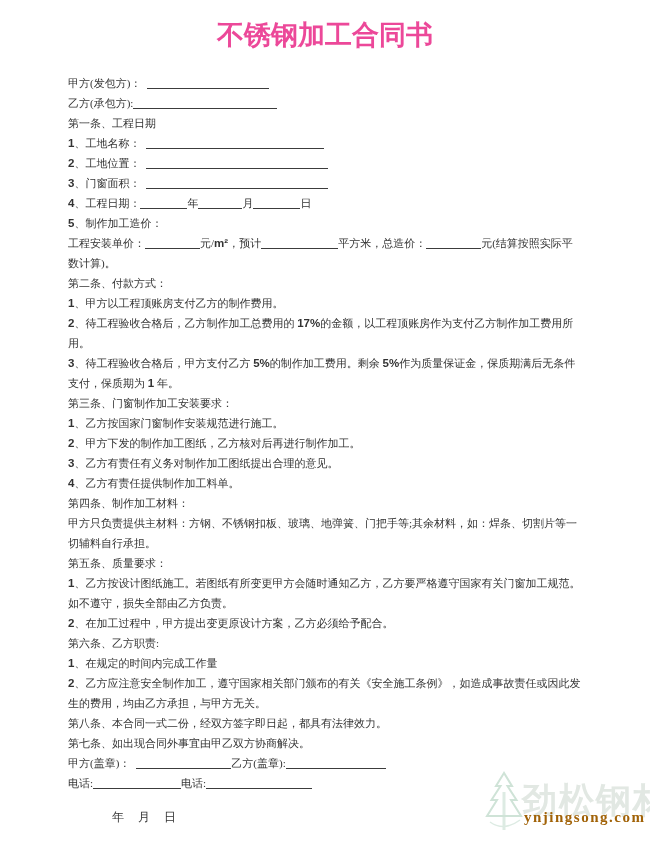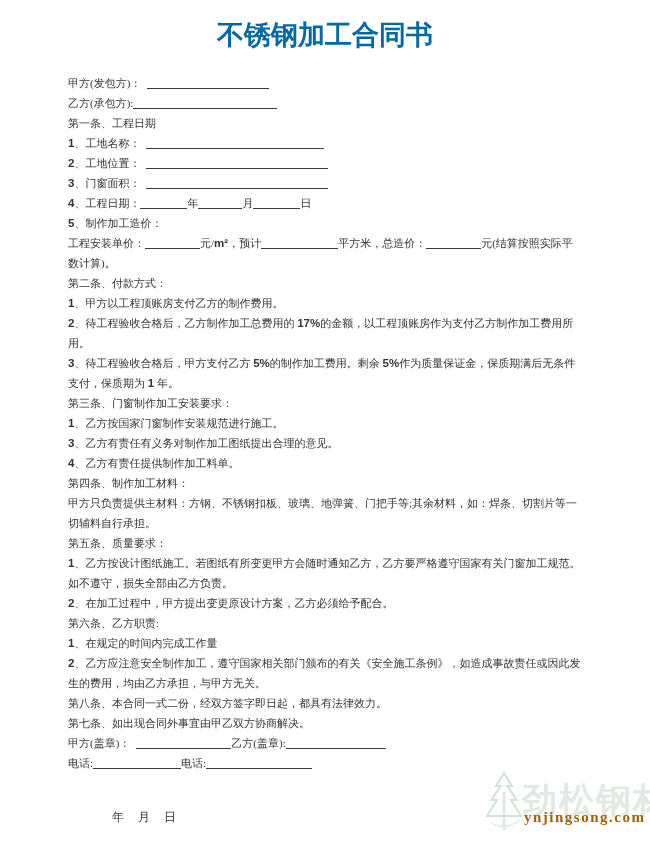--- a/index.html
+++ b/index.html
@@ -3,21 +3,21 @@
 <meta charset="utf-8">
 <style>
   html,body{margin:0;padding:0;}
   body{
     width:650px;height:846px;background:#ffffff;position:relative;overflow:hidden;
     font-family:"Liberation Serif","DejaVu Serif",serif;
   }
   .page{position:absolute;left:0;top:0;width:650px;height:846px;}
   .doc-title{
     margin:0;position:absolute;top:18px;left:0;width:650px;
-    text-align:center;font-size:27px;line-height:34px;font-weight:700;color:#0369a1;
+    text-align:center;font-size:27px;line-height:34px;font-weight:700;color:#ec4899;
     font-family:"Liberation Serif","DejaVu Serif",serif;
   }
   .doc-body{
     position:absolute;left:68px;top:73px;width:515px;
     font-size:11px;line-height:20px;color:#333333;
     word-break:break-all;
   }
   .doc-body p{margin:0;padding:0;}
   
   .bl{
@@ -77,20 +77,21 @@
 
     <p><span>工程安装单价：</span><span class="bl w55"></span><span>元/<span class="num">m²</span>，预计</span><span class="bl w77"></span><span>平方米，总造价：</span><span class="bl w55"></span><span>元(结算按照实际平数计算)。</span></p>
 
     <p>第二条、付款方式：</p>
     <p><span class="num">1</span>、甲方以工程顶账房支付乙方的制作费用。</p>
     <p><span class="num">2</span>、待工程验收合格后，乙方制作加工总费用的 <span class="num">17%</span>的金额，以工程顶账房作为支付乙方制作加工费用所用。</p>
     <p><span class="num">3</span>、待工程验收合格后，甲方支付乙方 <span class="num">5%</span>的制作加工费用。剩余 <span class="num">5%</span>作为质量保证金，保质期满后无条件支付，保质期为 <span class="num">1</span> 年。</p>
 
     <p>第三条、门窗制作加工安装要求：</p>
     <p><span class="num">1</span>、乙方按国家门窗制作安装规范进行施工。</p>
+    <p><span class="num">2</span>、甲方下发的制作加工图纸，乙方核对后再进行制作加工。</p>
     <p><span class="num">3</span>、乙方有责任有义务对制作加工图纸提出合理的意见。</p>
     <p><span class="num">4</span>、乙方有责任提供制作加工料单。</p>
 
     <p>第四条、制作加工材料：</p>
     <p>甲方只负责提供主材料：方钢、不锈钢扣板、玻璃、地弹簧、门把手等;其余材料，如：焊条、切割片等一切辅料自行承担。</p>
 
     <p>第五条、质量要求：</p>
     <p><span class="num">1</span>、乙方按设计图纸施工。若图纸有所变更甲方会随时通知乙方，乙方要严格遵守国家有关门窗加工规范。如不遵守，损失全部由乙方负责。</p>
     <p><span class="num">2</span>、在加工过程中，甲方提出变更原设计方案，乙方必须给予配合。</p>
 

